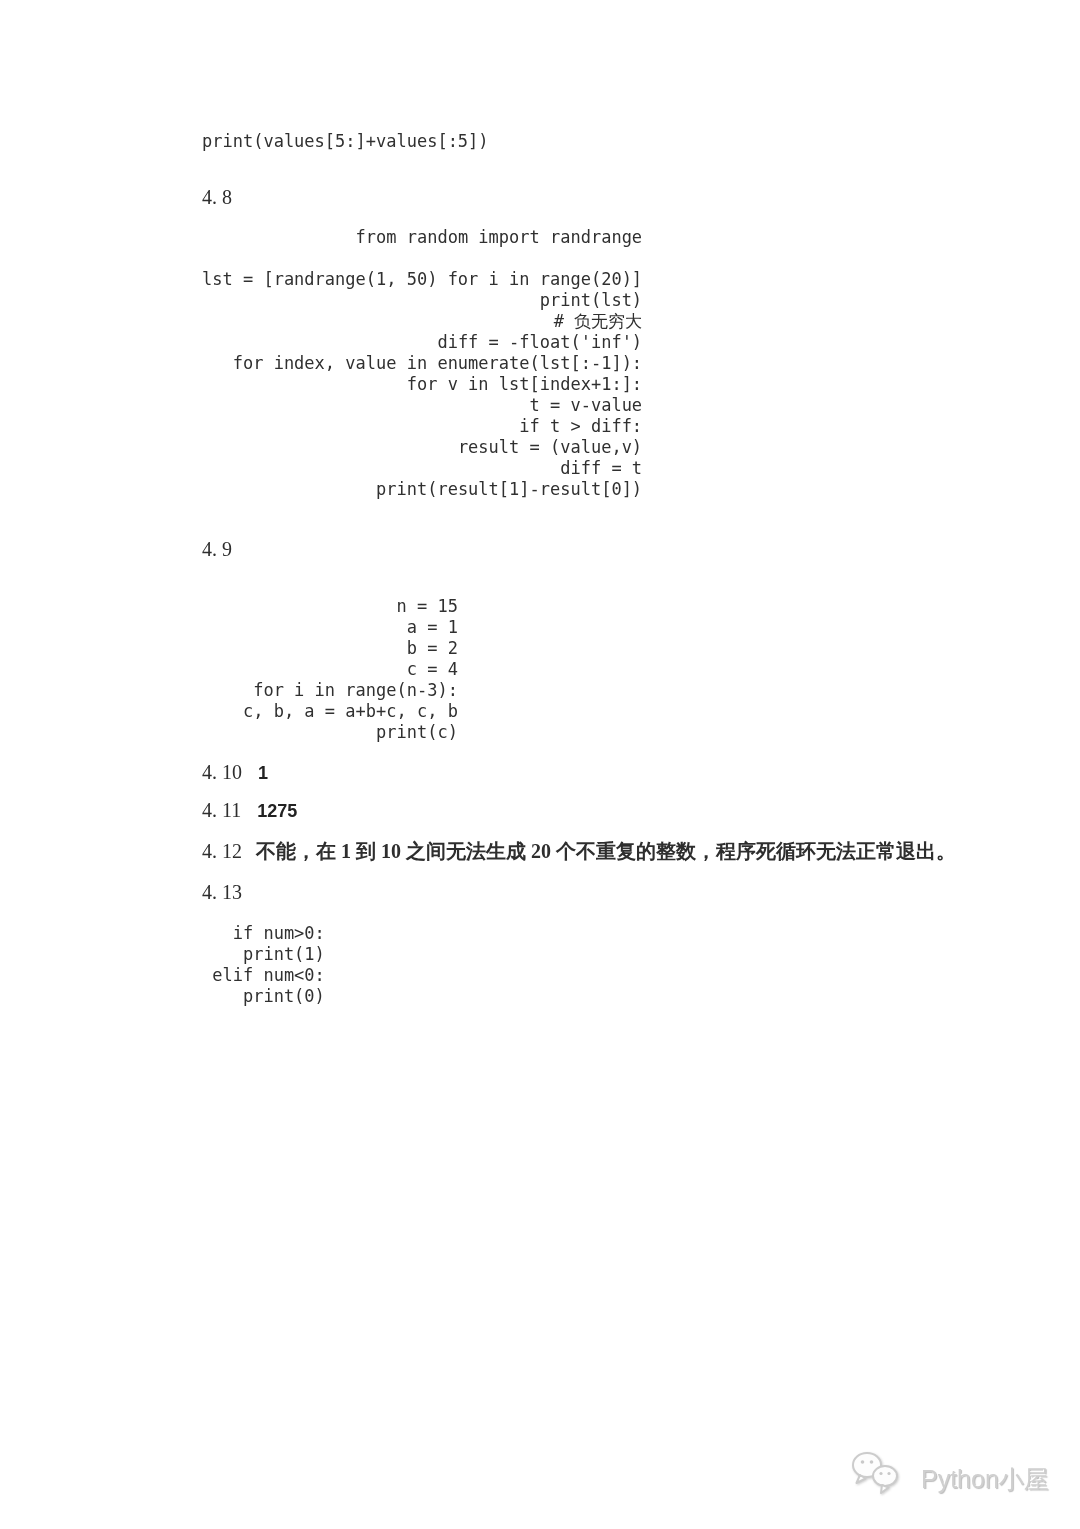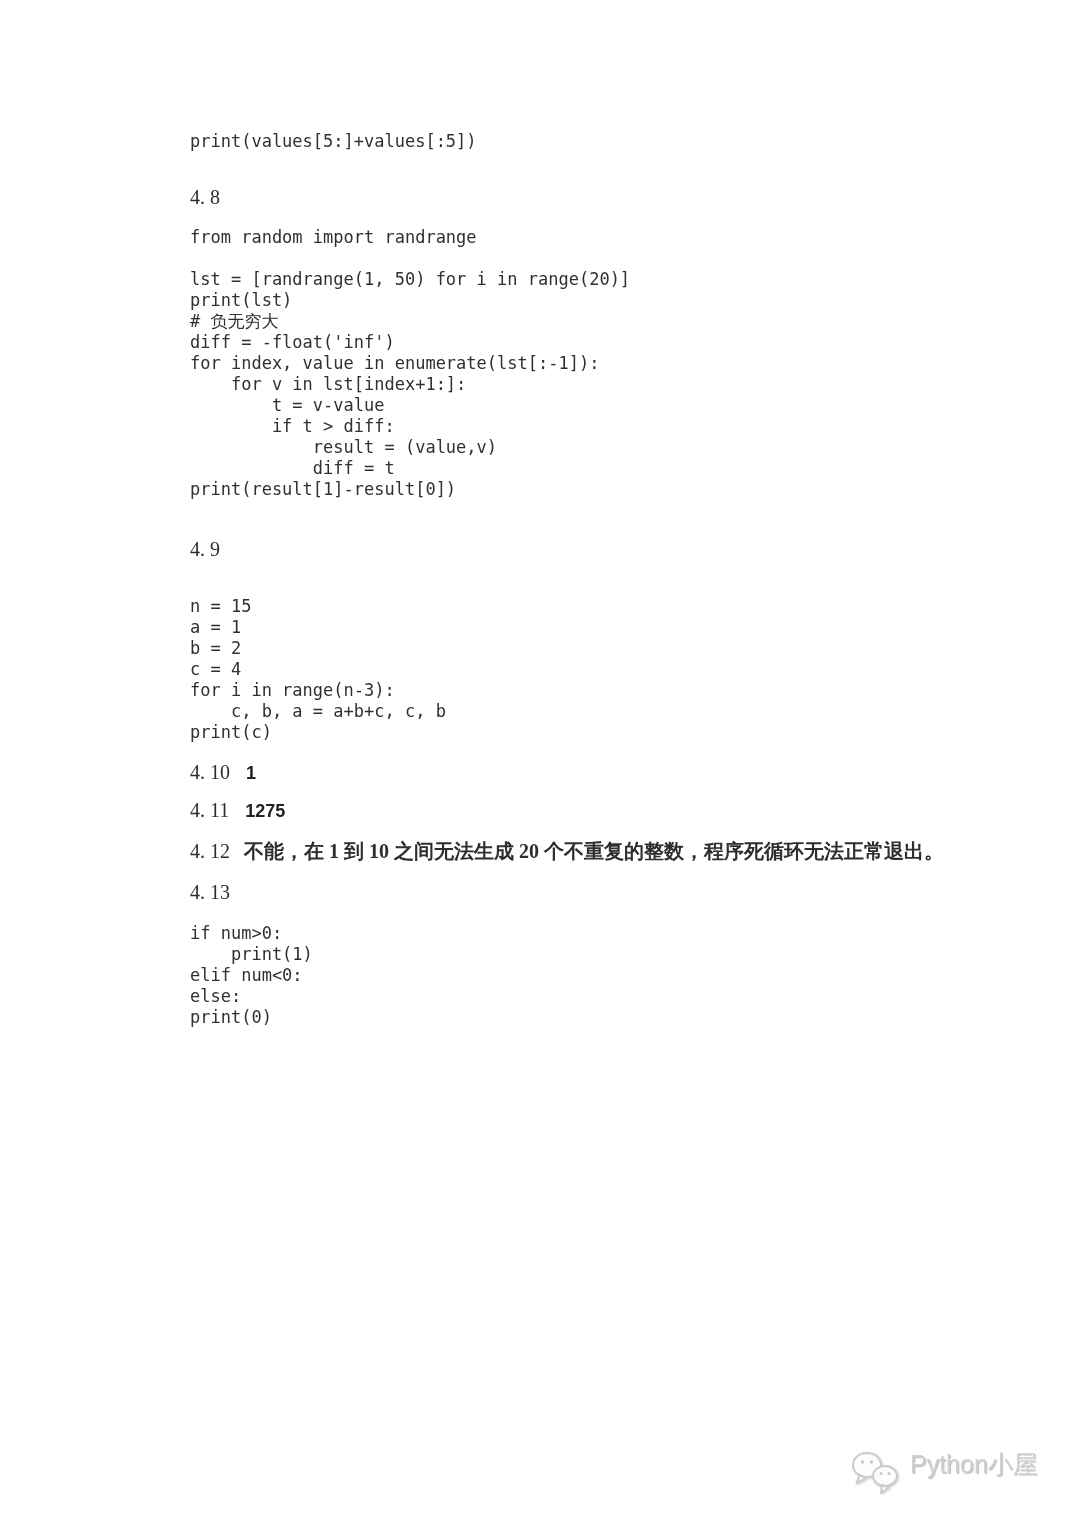--- a/index.html
+++ b/index.html
@@ -3,21 +3,21 @@
 <meta charset="utf-8">
 <style>
   html, body { margin: 0; padding: 0; background: #ffffff; }
   .page {
     position: relative;
     width: 1080px;
     height: 1529px;
     background: #ffffff;
     overflow: hidden;
   }
-  .block { position: absolute; left: 190px; }
+  .block { position: absolute; left: 202px; text-align: right; }
   .code {
     font-family: "DejaVu Sans Mono", monospace;
     font-size: 17px;
     line-height: 21px;
     white-space: pre;
     color: #303030;
   }
   .code-line { min-height: 21px; }
   .heading, .answer {
     font-family: "Liberation Serif", serif;
@@ -38,22 +38,22 @@
     font-weight: bold;
     font-size: 20px;
     color: #2e2e2e;
     margin-left: 14px;
   }
   .watermark {
     position: absolute;
     left: 850px;
     top: 1448px;
     display: flex;
-    align-items: flex-start;
-    gap: 8px;
+    align-items: flex-end;
+    gap: 19px;
   }
   .watermark svg {
     filter: drop-shadow(1px 1.5px 1px rgba(120,120,120,0.35));
   }
   .watermark-label {
     font-family: "Liberation Sans", sans-serif;
     font-size: 25px;
     color: #cfcfcf;
     text-shadow: -1px -1px 0 #ffffff, 1px 1px 1px #bdbdbd;
     white-space: nowrap;
@@ -66,21 +66,21 @@
   <div id="content">
       <div class="block code" style="top: 131px;"><div class="code-line">print(values[5:]+values[:5])</div></div>
       <div class="block heading" style="top: 184px;"><span class="sec-label">4. 8</span></div>
       <div class="block code" style="top: 227px;"><div class="code-line">from random import randrange</div><div class="code-line">&nbsp;</div><div class="code-line">lst = [randrange(1, 50) for i in range(20)]</div><div class="code-line">print(lst)</div><div class="code-line"># 负无穷大</div><div class="code-line">diff = -float('inf')</div><div class="code-line">for index, value in enumerate(lst[:-1]):</div><div class="code-line">    for v in lst[index+1:]:</div><div class="code-line">        t = v-value</div><div class="code-line">        if t &gt; diff:</div><div class="code-line">            result = (value,v)</div><div class="code-line">            diff = t</div><div class="code-line">print(result[1]-result[0])</div></div>
       <div class="block heading" style="top: 536px;"><span class="sec-label">4. 9</span></div>
       <div class="block code" style="top: 579px; margin-top: 17px;"><div class="code-line">n = 15</div><div class="code-line">a = 1</div><div class="code-line">b = 2</div><div class="code-line">c = 4</div><div class="code-line">for i in range(n-3):</div><div class="code-line">    c, b, a = a+b+c, c, b</div><div class="code-line">print(c)</div></div>
       <div class="block answer" style="top: 759px;"><span class="sec-label">4. 10</span><span class="answer-value">1</span></div>
       <div class="block answer" style="top: 797px;"><span class="sec-label">4. 11</span><span class="answer-value">1275</span></div>
       <div class="block answer" style="top: 838px;"><span class="sec-label">4. 12</span><span class="answer-value cjk">不能，在 1 到 10 之间无法生成 20 个不重复的整数，程序死循环无法正常退出。</span></div>
       <div class="block heading" style="top: 879px;"><span class="sec-label">4. 13</span></div>
-      <div class="block code" style="top: 923px;"><div class="code-line">if num&gt;0:</div><div class="code-line">    print(1)</div><div class="code-line">elif num&lt;0:</div><div class="code-line">else:</div><div class="code-line">print(0)</div></div>
+      <div class="block code" style="top: 923px;"><div class="code-line">if num&gt;0:</div><div class="code-line">    print(1)</div><div class="code-line">elif num&lt;0:</div><div class="code-line">print(0)</div></div>
     </div>
 
   <div class="watermark">
     <svg width="52" height="48" viewBox="0 0 52 48" aria-hidden="true">
       <g fill="#fdfdfd" stroke="#cccccc" stroke-width="2">
         <ellipse cx="17" cy="17" rx="14" ry="12"></ellipse>
         <path d="M10 27 l-3.5 8 9-4.5 z" stroke-linejoin="round"></path>
         <ellipse cx="35" cy="28" rx="12" ry="10"></ellipse>
         <path d="M32 37 l-1 8 7.5-5.5 z" stroke-linejoin="round"></path>
       </g>

